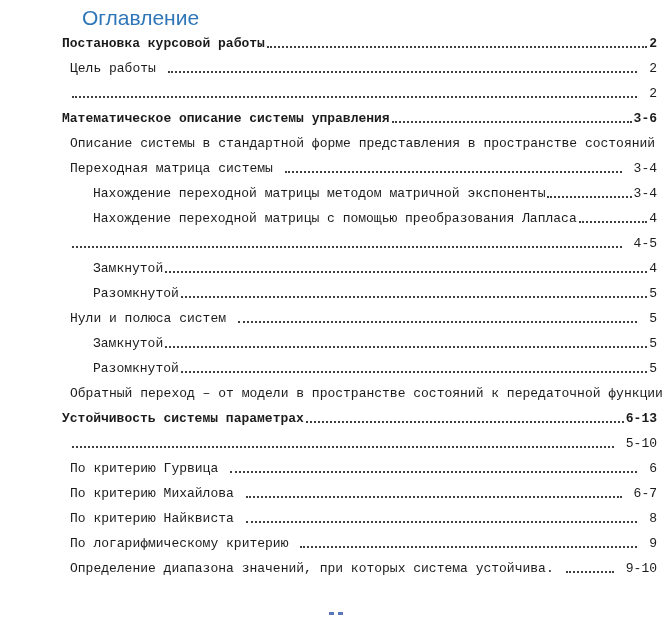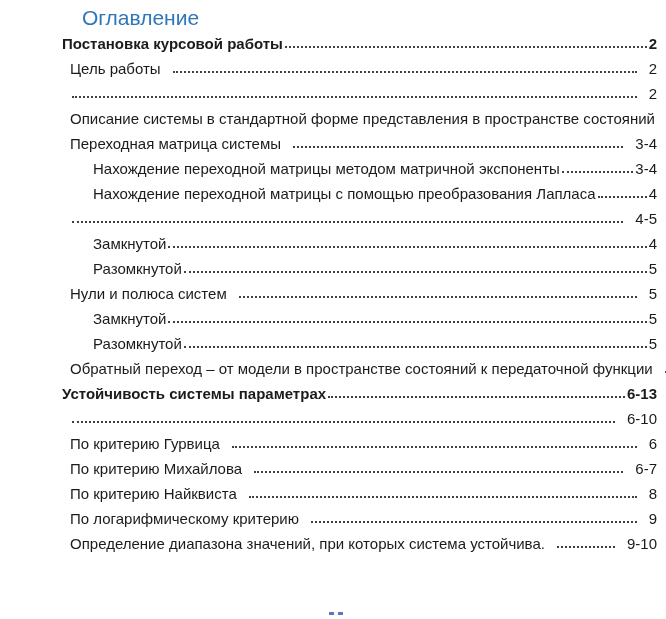--- a/index.html
+++ b/index.html
@@ -27,24 +27,25 @@
     line-height: 25px;
     margin: 0 0 6px 20px;
     color: #2f76b8;
   }
   .toc-list {
     display: block;
   }
   .row {
     display: flex;
     align-items: flex-end;
-    font-size: 15px;
+    font-size: 13px;
     line-height: 15px;
     color: #1b1b1b;
     margin-bottom: 10px;
+    font-family: Liberation Mono, monospace;
   }
   .row.lvl1 { font-weight: 700; padding-left: 0; }
   .row.lvl2 { padding-left: 8px; gap: 10px; }
   .row.lvl3 { padding-left: 31px; }
   .label {
     white-space: nowrap;
     flex: 0 0 auto;
   }
   .leader {
     flex: 1 1 auto;
@@ -88,20 +89,25 @@
     <span class="label">Цель работы</span>
     <span class="leader"></span>
     <span class="page-num">2</span>
   </div>
 
   <div class="row lvl2">
     <span class="leader"></span>
     <span class="page-num">2</span>
   </div>
 
+  <div class="row lvl1">
+    <span class="label">Математическое описание системы управления</span>
+    <span class="leader"></span>
+    <span class="page-num">3-6</span>
+  </div>
 
   <div class="row lvl2">
     <span class="label">Описание системы в стандартной форме представления в пространстве состояний</span>
     <span class="leader"></span>
     <span class="page-num">3</span>
   </div>
 
   <div class="row lvl2">
     <span class="label">Переходная матрица системы</span>
     <span class="leader"></span>
@@ -162,21 +168,21 @@
   </div>
 
   <div class="row lvl1">
     <span class="label">Устойчивость системы параметрах</span>
     <span class="leader"></span>
     <span class="page-num">6-13</span>
   </div>
 
   <div class="row lvl2">
     <span class="leader"></span>
-    <span class="page-num">6-10</span>
+    <span class="page-num">5-10</span>
   </div>
 
   <div class="row lvl2">
     <span class="label">По критерию Гурвица</span>
     <span class="leader"></span>
     <span class="page-num">6</span>
   </div>
 
   <div class="row lvl2">
     <span class="label">По критерию Михайлова</span>

